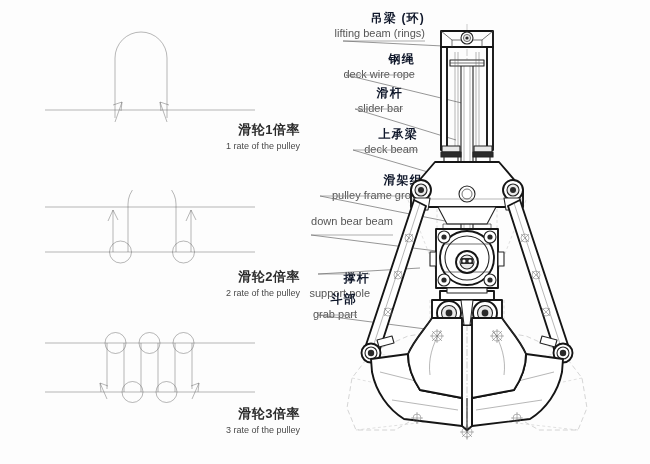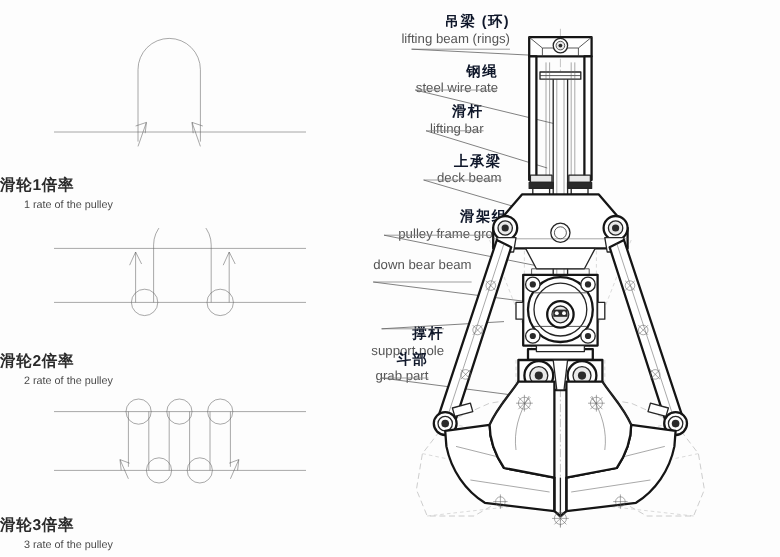--- a/index.html
+++ b/index.html
@@ -20,23 +20,22 @@
   .pulley-block {
     position: absolute;
     left: 0;
     width: 300px;
   }
   .pulley-svg {
     display: block;
     margin: 0 auto;
   }
   .caption {
-    text-align: left;
+    text-align: right;
     line-height: 1.15;
-    margin-top: 24px;
   }
   .caption .cn {
     font-size: 13px;
     font-weight: 700;
     color: #2b2b2b;
     letter-spacing: 0.5px;
     white-space: nowrap;
   }
   .caption .en {
     font-size: 9px;
@@ -157,26 +156,26 @@
     </div>
   </div>
 
   <div class="label" style="left:225px; top:12px; width:200px;">
     <div class="cn">吊梁 (环)</div>
     <div class="en">lifting beam (rings)</div>
   </div>
 
   <div class="label" style="left:225px; top:53px; width:190px;">
     <div class="cn">钢绳</div>
-    <div class="en">steel wire rate</div>
+    <div class="en">deck wire rope</div>
   </div>
 
   <div class="label" style="left:225px; top:87px; width:178px;">
     <div class="cn">滑杆</div>
-    <div class="en">lifting bar</div>
+    <div class="en">slider bar</div>
   </div>
 
   <div class="label" style="left:225px; top:128px; width:193px;text-align:right;">
     <div class="cn">上承梁</div>
     <div class="en">deck beam</div>
   </div>
 
   <div class="label" style="left:215px; top:174px; width:208px;">
     <div class="cn">滑架组</div>
     <div class="en">pulley frame group</div>

